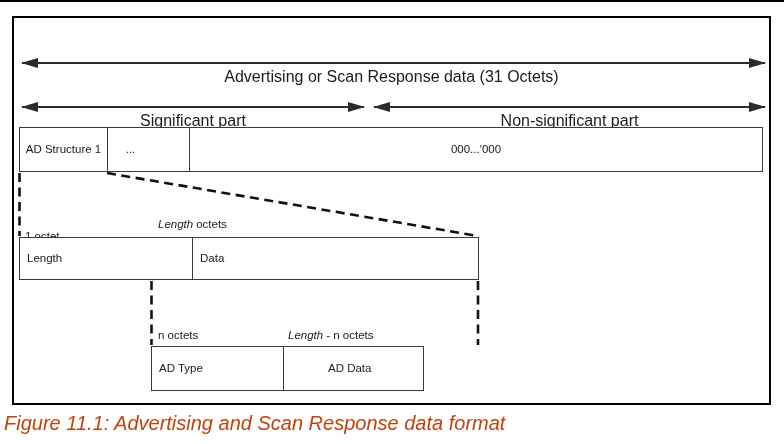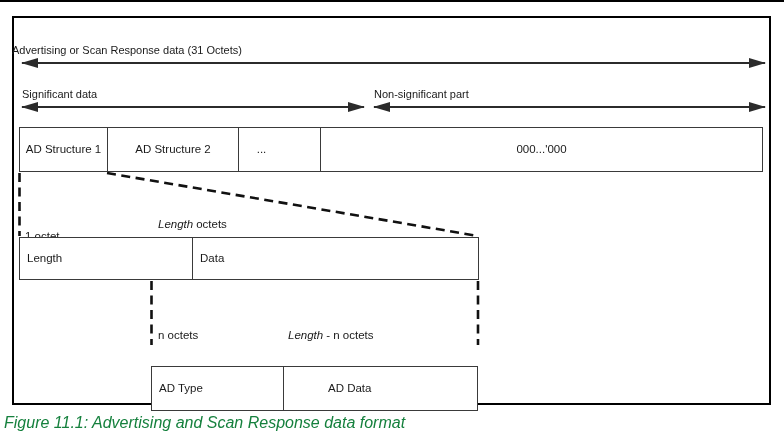--- a/index.html
+++ b/index.html
@@ -11,65 +11,64 @@
   
   #top-rule{left:0;top:0;width:784px;height:2px;background:#000;}
   
   #frame{left:12px;top:16px;width:759px;height:389px;border:2px solid #000;box-sizing:border-box;background:#fff;}
   
   .harrow{height:2px;background:#2b2b2b;}
   .ahead{position:absolute;top:50%;margin-top:-5.5px;width:0;height:0;
          border-top:5.5px solid transparent;border-bottom:5.5px solid transparent;}
   .ahead.left{left:-1px;border-right:17px solid #2b2b2b;}
   .ahead.right{right:-1px;border-left:17px solid #2b2b2b;}
-  .arrow-label{font-size:11px;line-height:14px;white-space:nowrap;}
+  .arrow-label{font-size:16px;line-height:14px;text-align:center;white-space:nowrap;margin-top:27px;}
   
   .boxrow{display:flex;box-sizing:border-box;border:1.6px solid #3a3a3a;background:#fff;}
   .cell{box-sizing:border-box;font-size:11.5px;line-height:13px;display:flex;align-items:center;white-space:nowrap;}
   .cell + .cell{border-left:1.6px solid #3a3a3a;}
   .cell.center{justify-content:center;}
   .cell.padleft{padding-left:7px;}
   
   .octet-label{font-size:11.5px;line-height:14px;white-space:nowrap;}
   .octet-label .ital{font-style:italic;}
   .octet-label .rest{margin-left:3px;}
   
-  #caption{left:4px;top:412px;font-size:16px;line-height:22px;font-style:italic;color:#15803d;white-space:nowrap;}
+  #caption{left:4px;top:412px;font-size:20px;line-height:22px;font-style:italic;color:#c2410c;white-space:nowrap;}
   svg{display:block;}
 </style>
 </head>
 <body>
 
 <div id="page">
 
   <div id="top-rule" class="abs"></div>
 
   <div id="frame" class="abs"></div>
 
   <div class="abs arrow-label" style="left:12px;top:43px;width:759px;">Advertising or Scan Response data (31 Octets)</div>
   <div class="abs harrow" style="left:22px;top:62px;width:743px;">
     <span class="ahead left"></span>
     <span class="ahead right"></span>
   </div>
 
-  <div class="abs arrow-label" style="left:22px;top:87px;width:342px;">Significant data</div>
+  <div class="abs arrow-label" style="left:22px;top:87px;width:342px;">Significant part</div>
   <div class="abs harrow" style="left:22px;top:106px;width:342px;">
     <span class="ahead left"></span>
     <span class="ahead right"></span>
   </div>
 
   <div class="abs arrow-label" style="left:374px;top:87px;width:391px;">Non-significant part</div>
   <div class="abs harrow" style="left:374px;top:106px;width:391px;">
     <span class="ahead left"></span>
     <span class="ahead right"></span>
   </div>
 
   <div class="abs boxrow" style="left:19px;top:127px;width:744px;height:45px;">
     <div class="cell center" style="width:87px;">AD Structure 1</div>
-    <div class="cell center" style="width:131px;">AD Structure 2</div>
     <div class="cell center" style="width:46px;">...</div>
     <div class="cell center" style="flex:1;margin-left:36px;">000...'000</div>
   </div>
 
   <svg class="abs" style="left:0;top:0;pointer-events:none;" width="784" height="444">
     <line x1="19.5" y1="173" x2="19.5" y2="236" stroke="#111" stroke-width="2.6" stroke-dasharray="9 5.5"></line>
     <line x1="107" y1="173" x2="478" y2="236" stroke="#111" stroke-width="2.6" stroke-dasharray="9 5.5"></line>
     <line x1="151.5" y1="281" x2="151.5" y2="345" stroke="#111" stroke-width="2.6" stroke-dasharray="9 5.5"></line>
     <line x1="478" y1="281" x2="478" y2="345" stroke="#111" stroke-width="2.6" stroke-dasharray="9 5.5"></line>
   </svg>
@@ -82,20 +81,20 @@
   <div class="abs boxrow" style="left:19px;top:237px;width:460px;height:43px;">
     <div class="cell padleft" style="width:132px;">Length</div>
     <div class="cell padleft" style="flex:1;margin-left:40px;">Data</div>
   </div>
 
   <div class="abs octet-label" style="left:158px;top:328px;">n octets</div>
   <div class="abs octet-label" style="left:288px;top:328px;">
     <span class="ital">Length</span><span class="rest">- n octets</span>
   </div>
 
-  <div class="abs boxrow" style="left:151px;top:366px;width:327px;height:45px;">
+  <div class="abs boxrow" style="left:151px;top:346px;width:273px;height:45px;">
     <div class="cell padleft" style="width:131px;">AD Type</div>
     <div class="cell padleft" style="flex:1;padding-left:44px;">AD Data</div>
   </div>
 
   <div id="caption" class="abs">Figure 11.1: Advertising and Scan Response data format</div>
 
 </div>
 
 </body></html>

